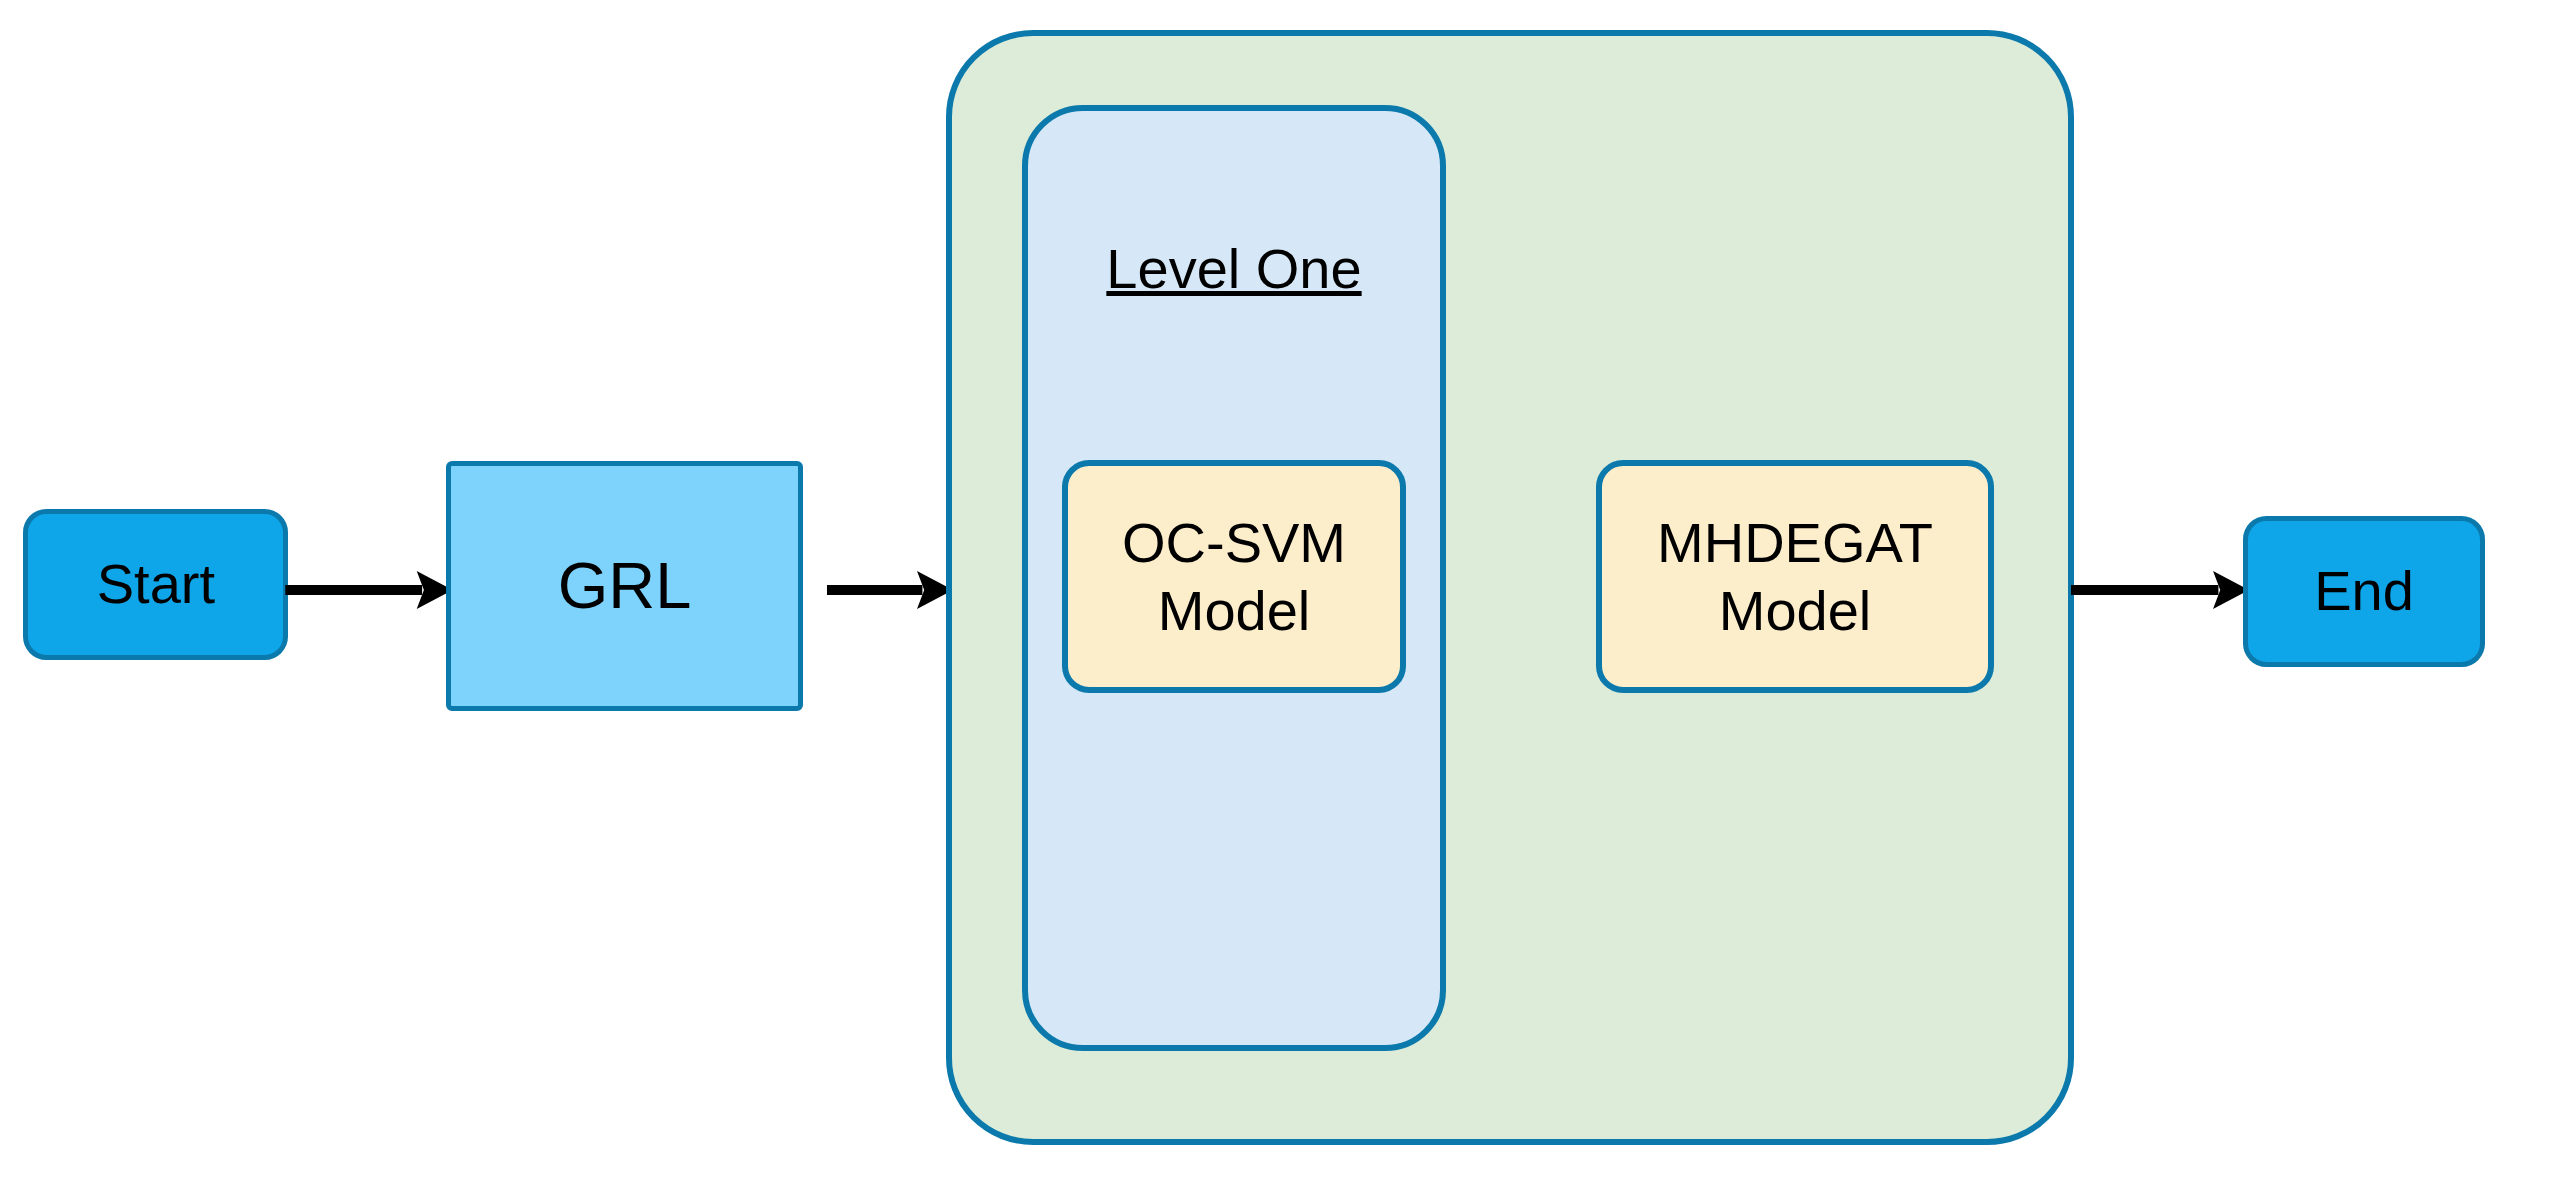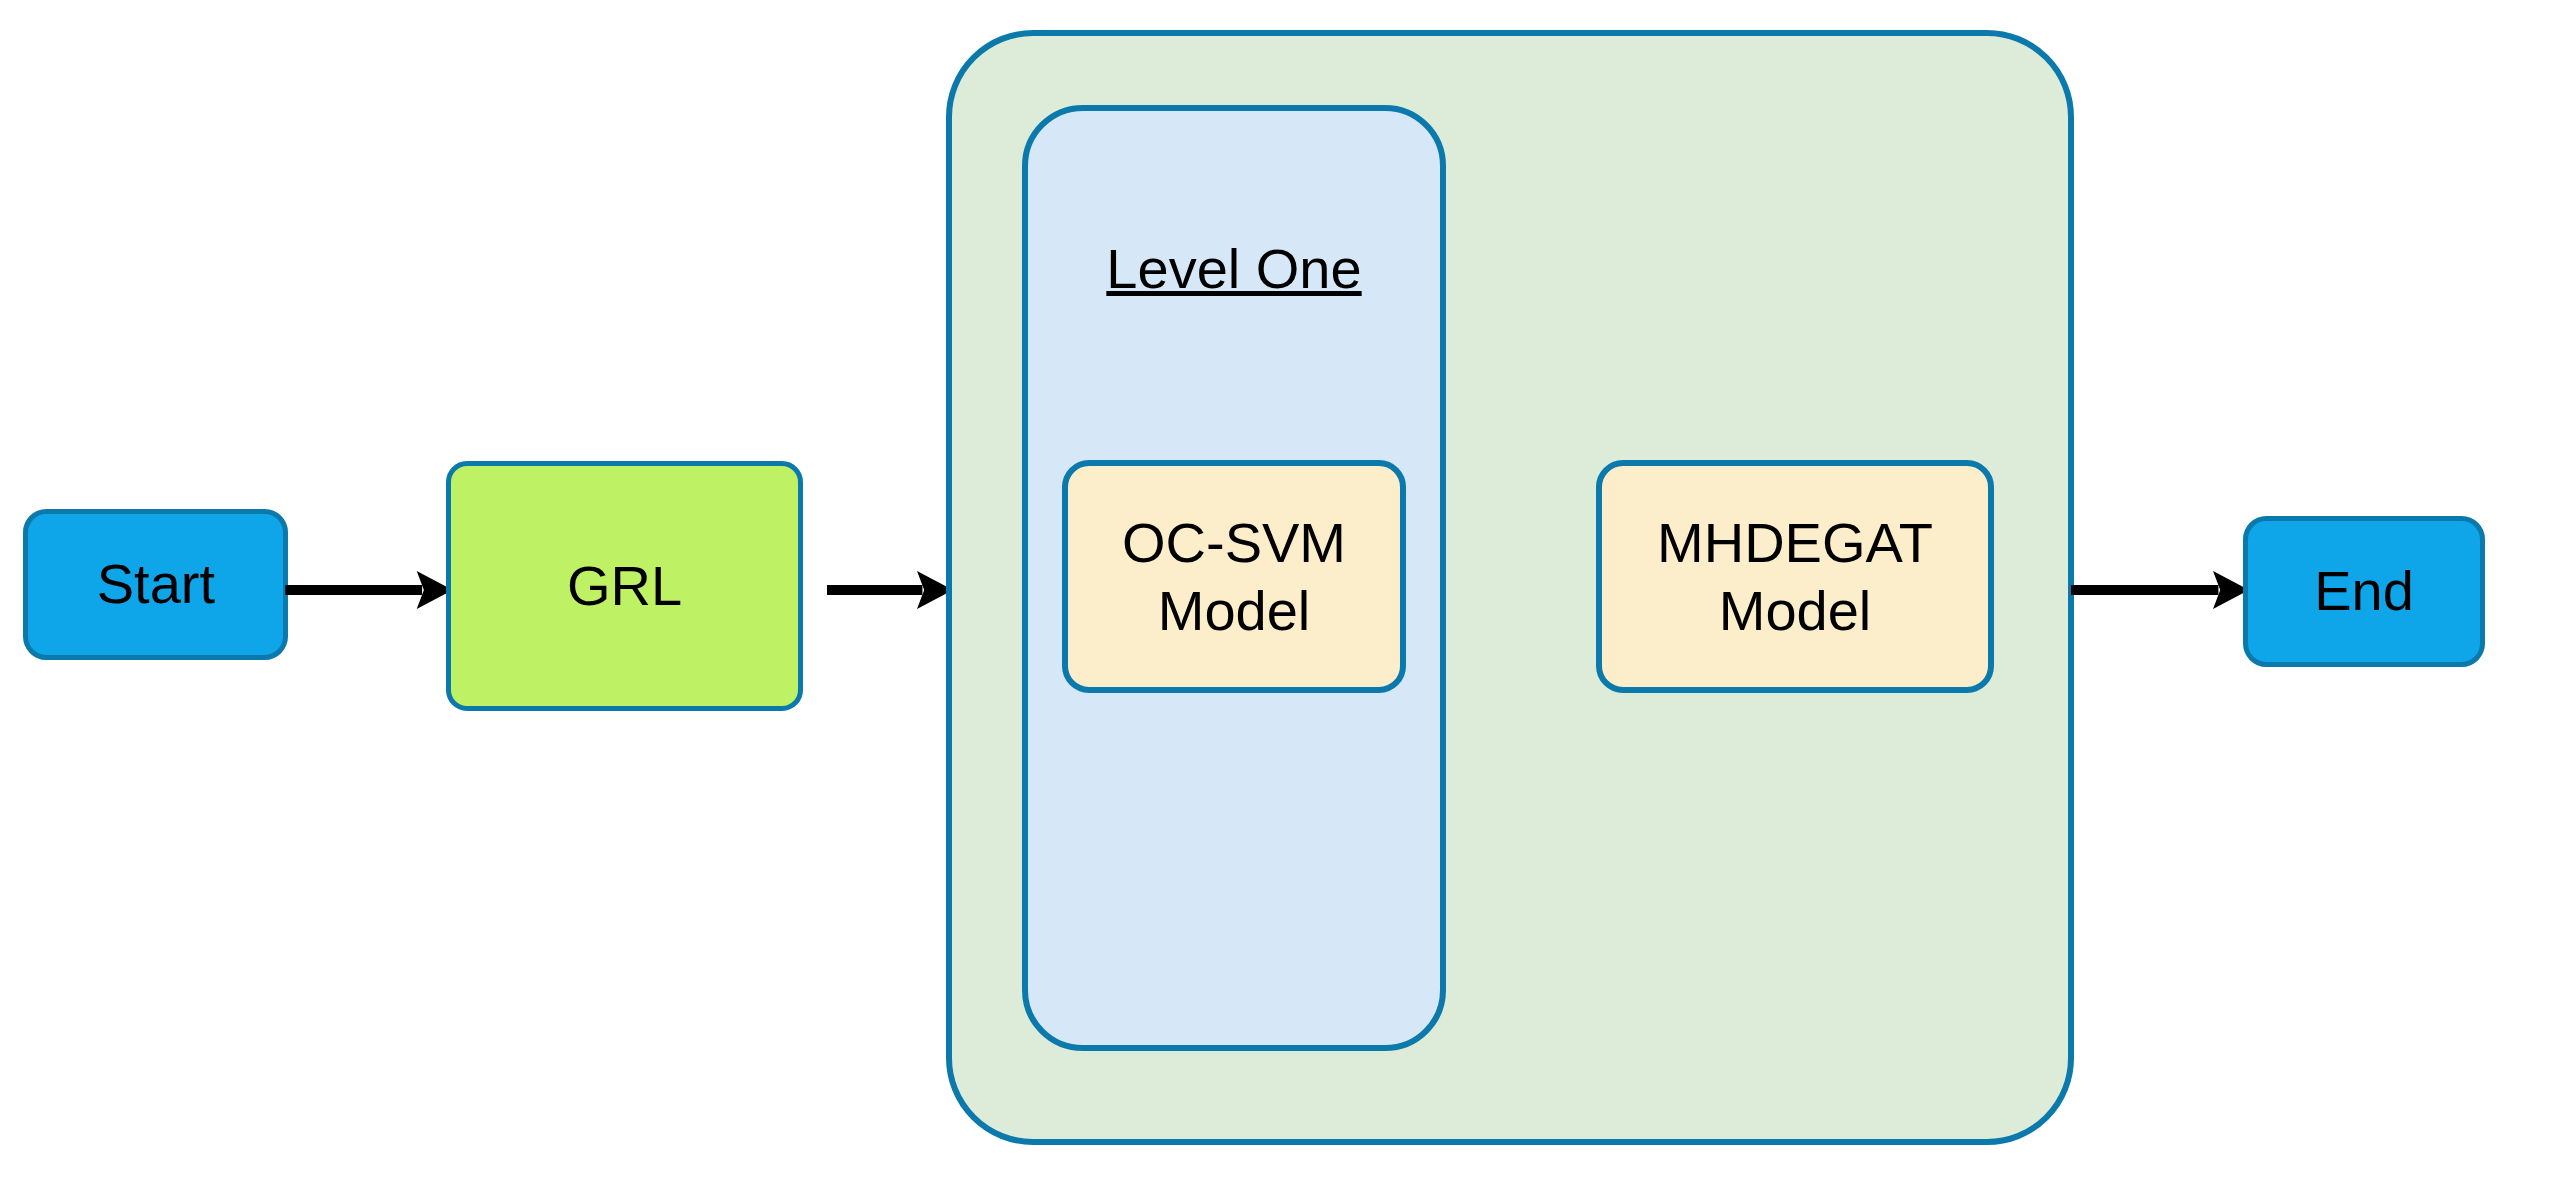--- a/index.html
+++ b/index.html
@@ -35,24 +35,24 @@
     border: 5.4px solid #0b79ab;
     border-radius: 23.4px;
     font-size: 56px;
   }
   #node-start { left: 23.4px;   top: 509px; width: 265px; height: 151px; }
   #node-end   { left: 2243px; top: 516px; width: 242px; height: 151px; }
 
   
   #node-grl {
     left: 446px; top: 461px; width: 357px; height: 250px;
-    background: #bef264;
+    background: #7dd3fc;
     border: 5.4px solid #0b79ab;
-    border-radius: 21px;
-    font-size: 56px;
+    border-radius: 6px;
+    font-size: 65px;
   }
 
   
   #group-framework {
     position: absolute;
     left: 946px; top: 30px;
     width: 1128px; height: 1115px;
     box-sizing: border-box;
     background: #dcecd8;
     border: 6.3px solid #0b79ab;

